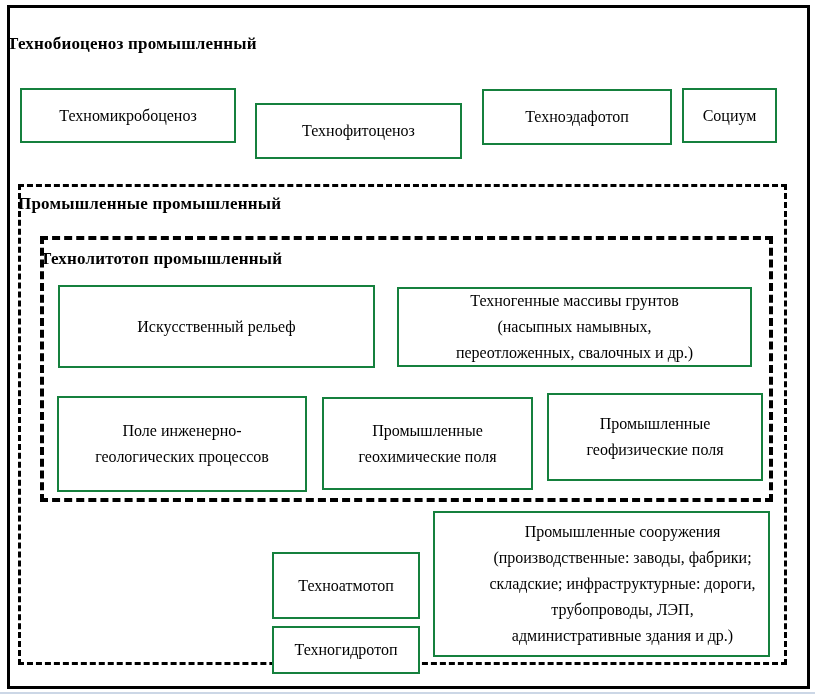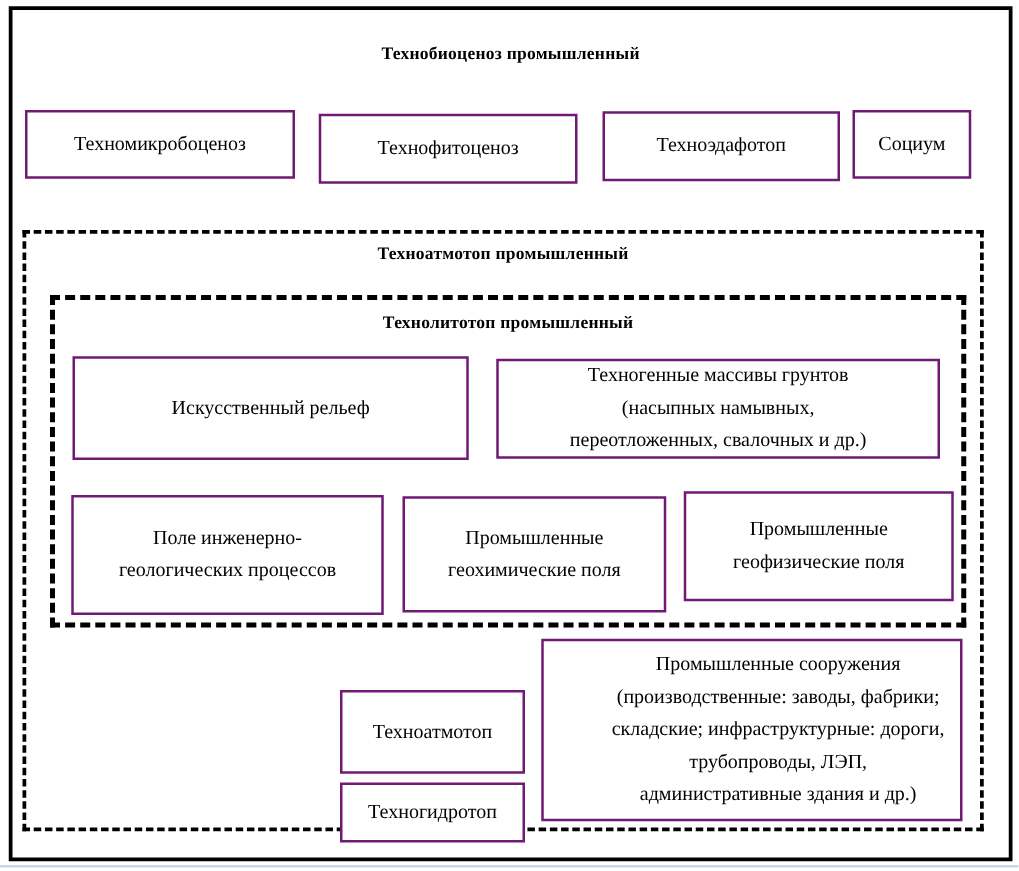--- a/index.html
+++ b/index.html
@@ -19,23 +19,22 @@
   .outer-frame {
     position: absolute;
     left: 7px; top: 5px;
     width: 803px; height: 684px;
     border: 3px solid #000000;
     box-sizing: border-box;
     background: #ffffff;
   }
   .diagram-title {
     position: absolute;
-    text-align: center;
     font-weight: bold;
-    font-size: 14px;
+    font-size: 17px;
     line-height: 24px;
     letter-spacing: 0.2px;
   }
   .dashed-frame {
     position: absolute;
     box-sizing: border-box;
     background: transparent;
   }
   .dashed-outer {
     left: 18px; top: 184px;
@@ -43,38 +42,38 @@
     border: 3px dashed #000000;
   }
   .dashed-inner {
     left: 40px; top: 236px;
     width: 733px; height: 266px;
     border: 4px dashed #000000;
   }
   .box {
     position: absolute;
     box-sizing: border-box;
-    border: 2px solid #701a75;
+    border: 2px solid #15803d;
     background: #ffffff;
     display: flex;
     align-items: center;
     justify-content: center;
   }
   .box-label {
     display: block;
     width: 100%;
     text-align: center;
     font-size: 16px;
     line-height: 1.62;
     white-space: pre-line;
     padding: 0 4px;
   }
   
   .b1 { left: 20px;  top: 88px; width: 216px; height: 55px; }
-  .b2 { left: 255px; top: 91px; width: 207px; height: 56px; }
+  .b2 { left: 255px; top: 103px; width: 207px; height: 56px; }
   .b3 { left: 482px; top: 89px; width: 190px; height: 56px; }
   .b4 { left: 682px; top: 88px; width: 95px;  height: 55px; }
   
   .a1 { left: 58px;  top: 285px; width: 317px; height: 83px; }
   .a2 { left: 397px; top: 287px; width: 355px; height: 80px; }
   
   .p1 { left: 57px;  top: 396px; width: 250px; height: 96px; }
   .p2 { left: 322px; top: 397px; width: 211px; height: 93px; }
   .p3 { left: 547px; top: 393px; width: 216px; height: 88px; }
   
@@ -110,21 +109,21 @@
     <span class="box-label">Технофитоценоз</span>
   </div>
   <div class="box b3">
     <span class="box-label">Техноэдафотоп</span>
   </div>
   <div class="box b4">
     <span class="box-label">Социум</span>
   </div>
 
   <div class="dashed-frame dashed-outer"></div>
-  <div class="diagram-title title-biotope">Техноатмотоп промышленный</div>
+  <div class="diagram-title title-biotope">Промышленные промышленный</div>
 
   <div class="dashed-frame dashed-inner"></div>
   <div class="diagram-title title-lithotope">Технолитотоп промышленный</div>
 
   <div class="box a1">
     <span class="box-label">Искусственный рельеф</span>
   </div>
   <div class="box a2">
     <span class="box-label">Техногенные массивы грунтов
 (насыпных намывных,

